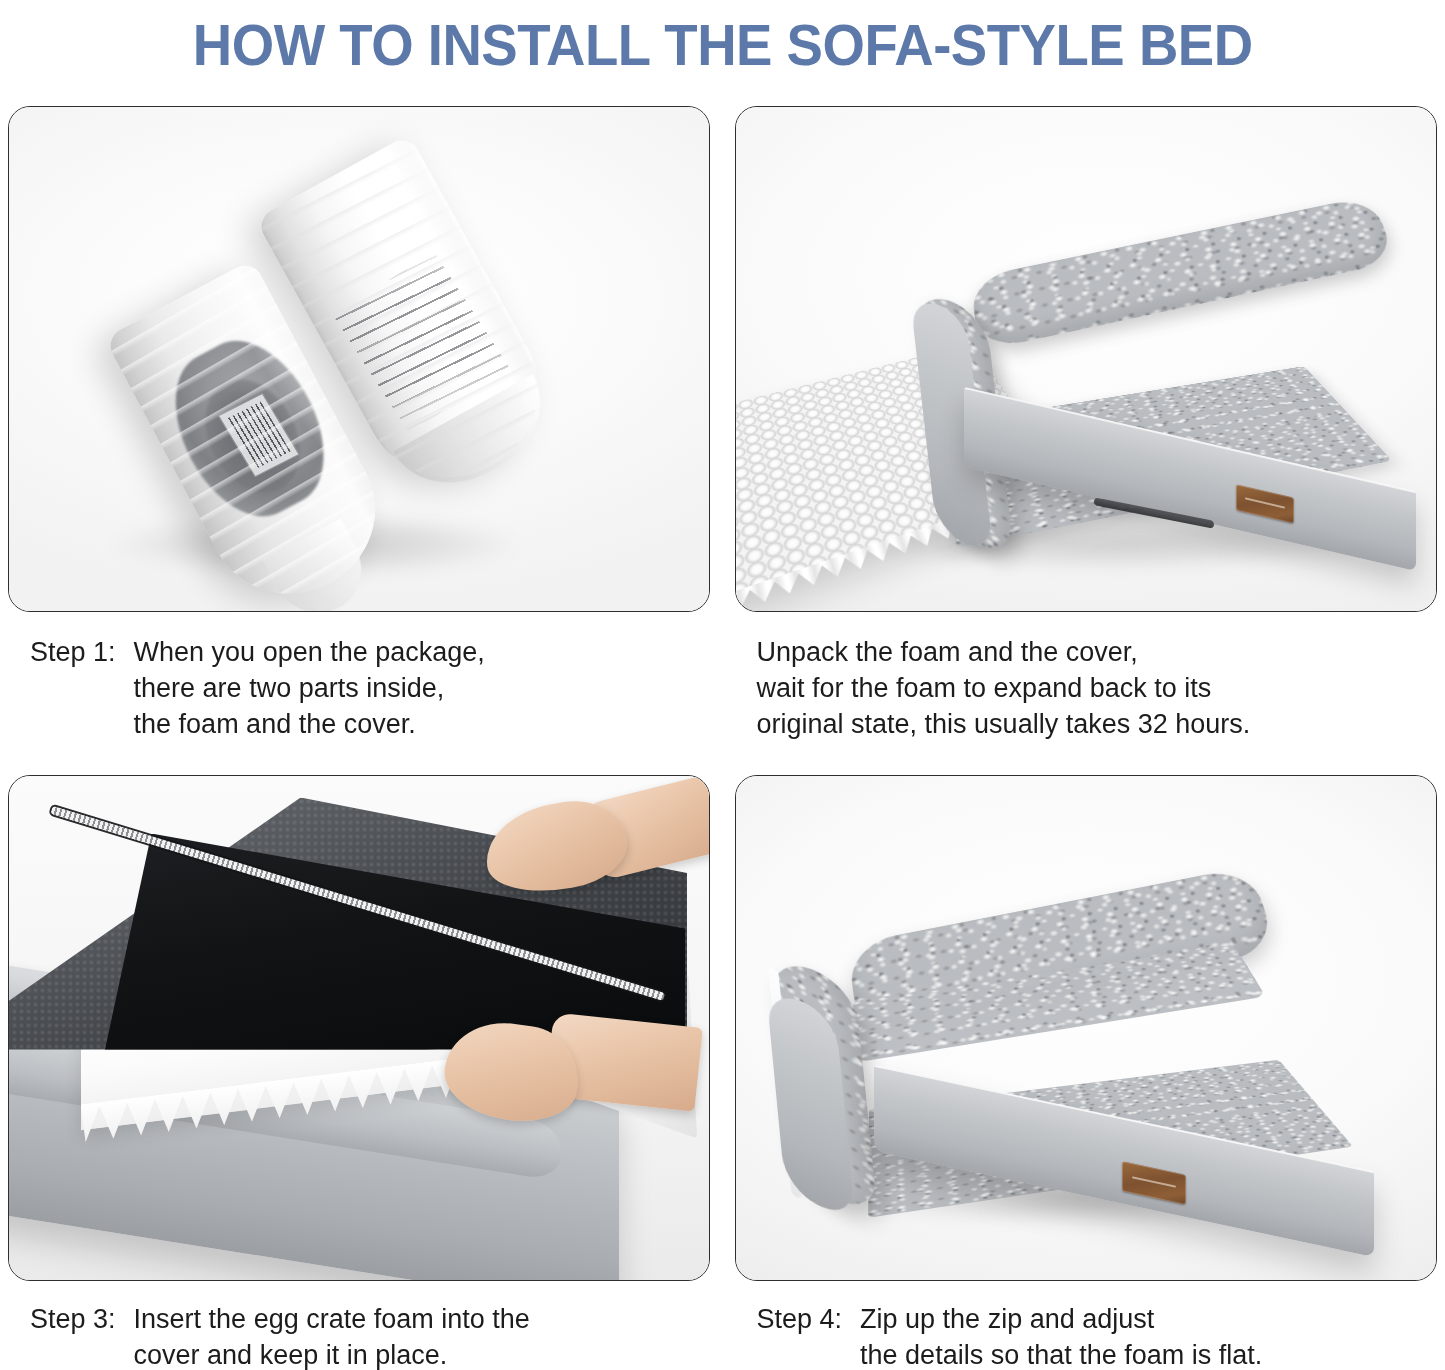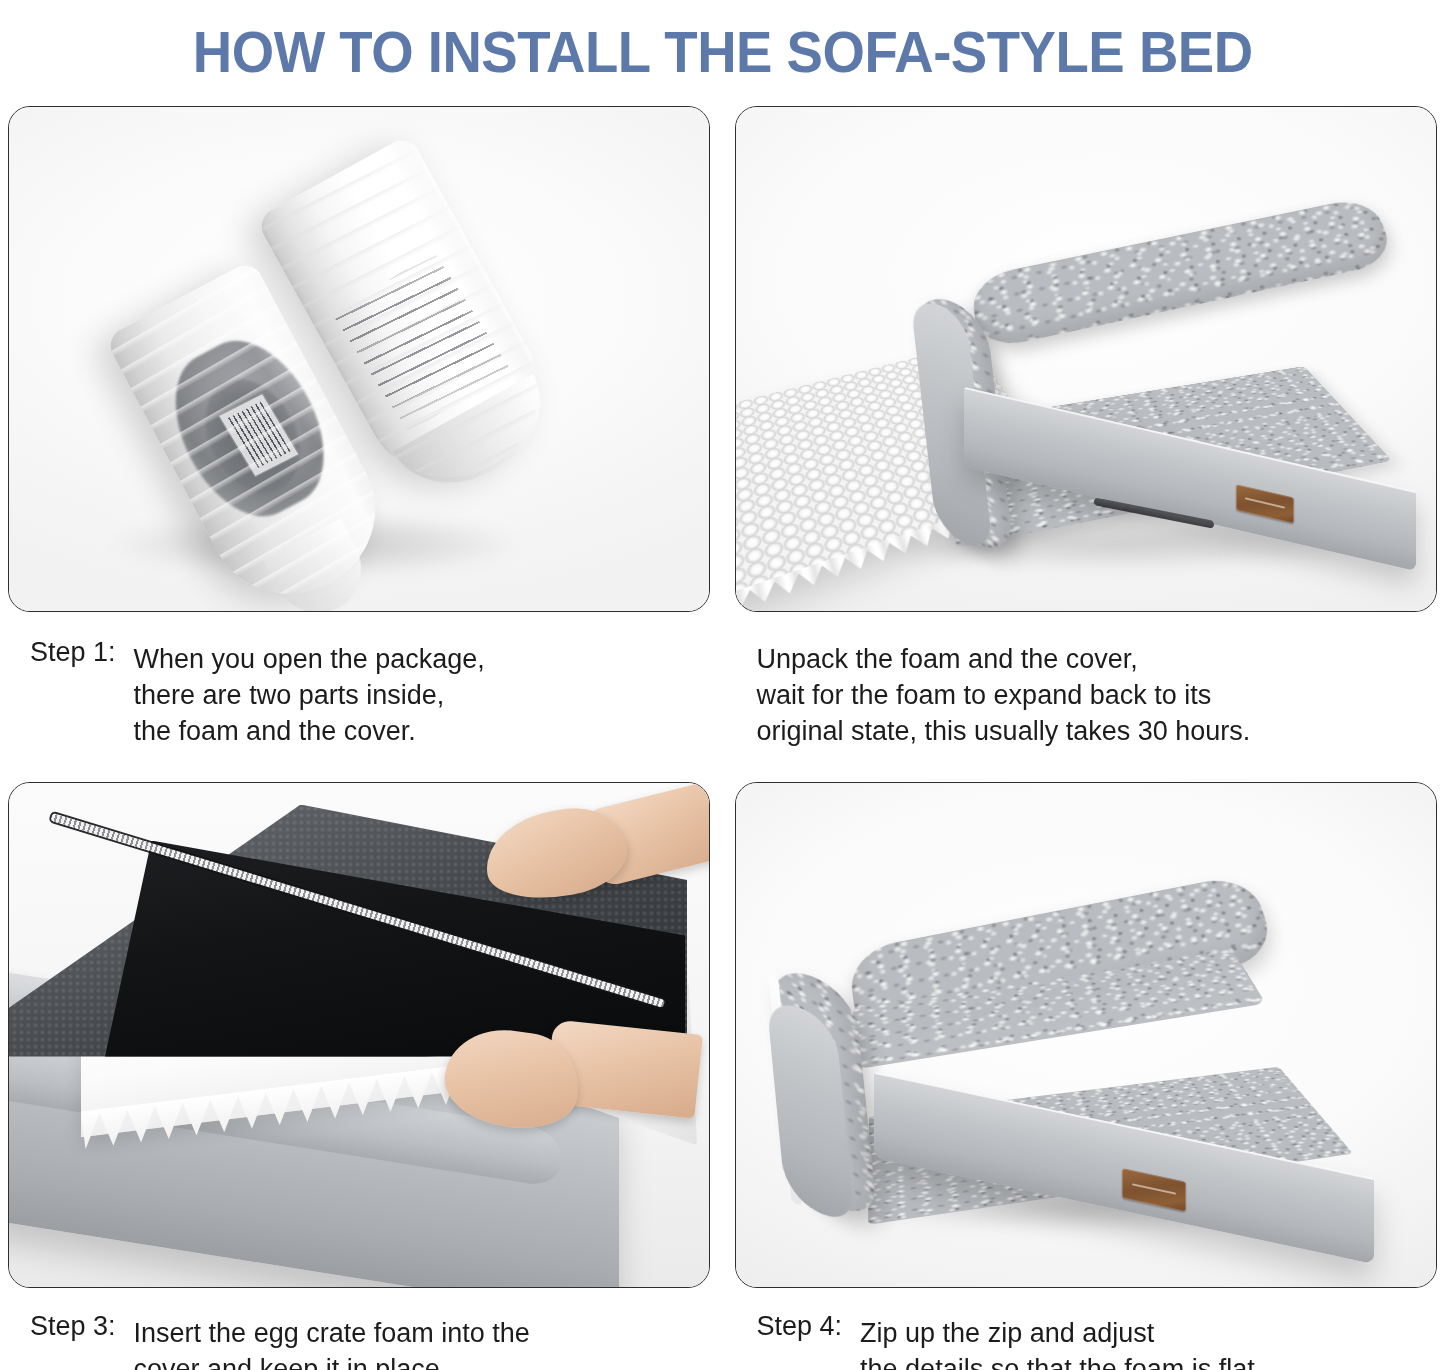--- a/index.html
+++ b/index.html
@@ -9,21 +9,21 @@
     height: 1370px;
     background: #ffffff;
     font-family: "Liberation Sans", sans-serif;
     overflow: hidden;
     position: relative;
   }
 
   
   .title-bar {
     position: absolute;
-    top: 16px; left: 0;
+    top: 9px; left: 0;
     width: 1445px;
     height: 72px;
     display: flex;
     align-items: center;
     justify-content: center;
   }
   .title-text {
     font-family: "Liberation Sans", sans-serif;
     font-weight: bold;
     font-size: 58px;
@@ -55,21 +55,21 @@
 
   .caption {
     display: flex;
     margin-top: 22px;
     padding-left: 22px;
     font-size: 27px;
     color: #1c1c1c;
     line-height: 1.34;
   }
   .cap-label { flex: 0 0 auto; padding-right: 18px; white-space: nowrap; }
-  .cap-body  { flex: 1 1 auto; white-space: pre-line; margin-top: 7px; }
+  .cap-body  { flex: 1 1 auto; white-space: pre-line; }
 
   .row2 { margin-top: 32px; }
   .row2 .caption { margin-top: 20px; }
 
   
   .p1-bg {
     position: absolute; inset: 0;
     background:
       radial-gradient(ellipse 80% 60% at 48% 38%, #ffffff 0%, #fbfbfb 45%, #f2f2f2 100%);
   }
@@ -633,21 +633,21 @@
           <div class="bed2-pipe piping"></div>
           <div class="bed2-base velvet"></div>
           <div class="bed2-zip"></div>
           <div class="bed2-tag tag"></div>
         </div>
       </div>
 
       <div class="caption">
         <span class="cap-body">Unpack the foam and the cover,
 wait for the foam to expand back to its
-original state, this usually takes 30 hours.</span>
+original state, this usually takes 32 hours.</span>
       </div>
     </div>
 
   </div>
 
   <div class="row row2">
 
     <div class="cell">
       <div class="panel">
         <div class="p3-bg"></div>

